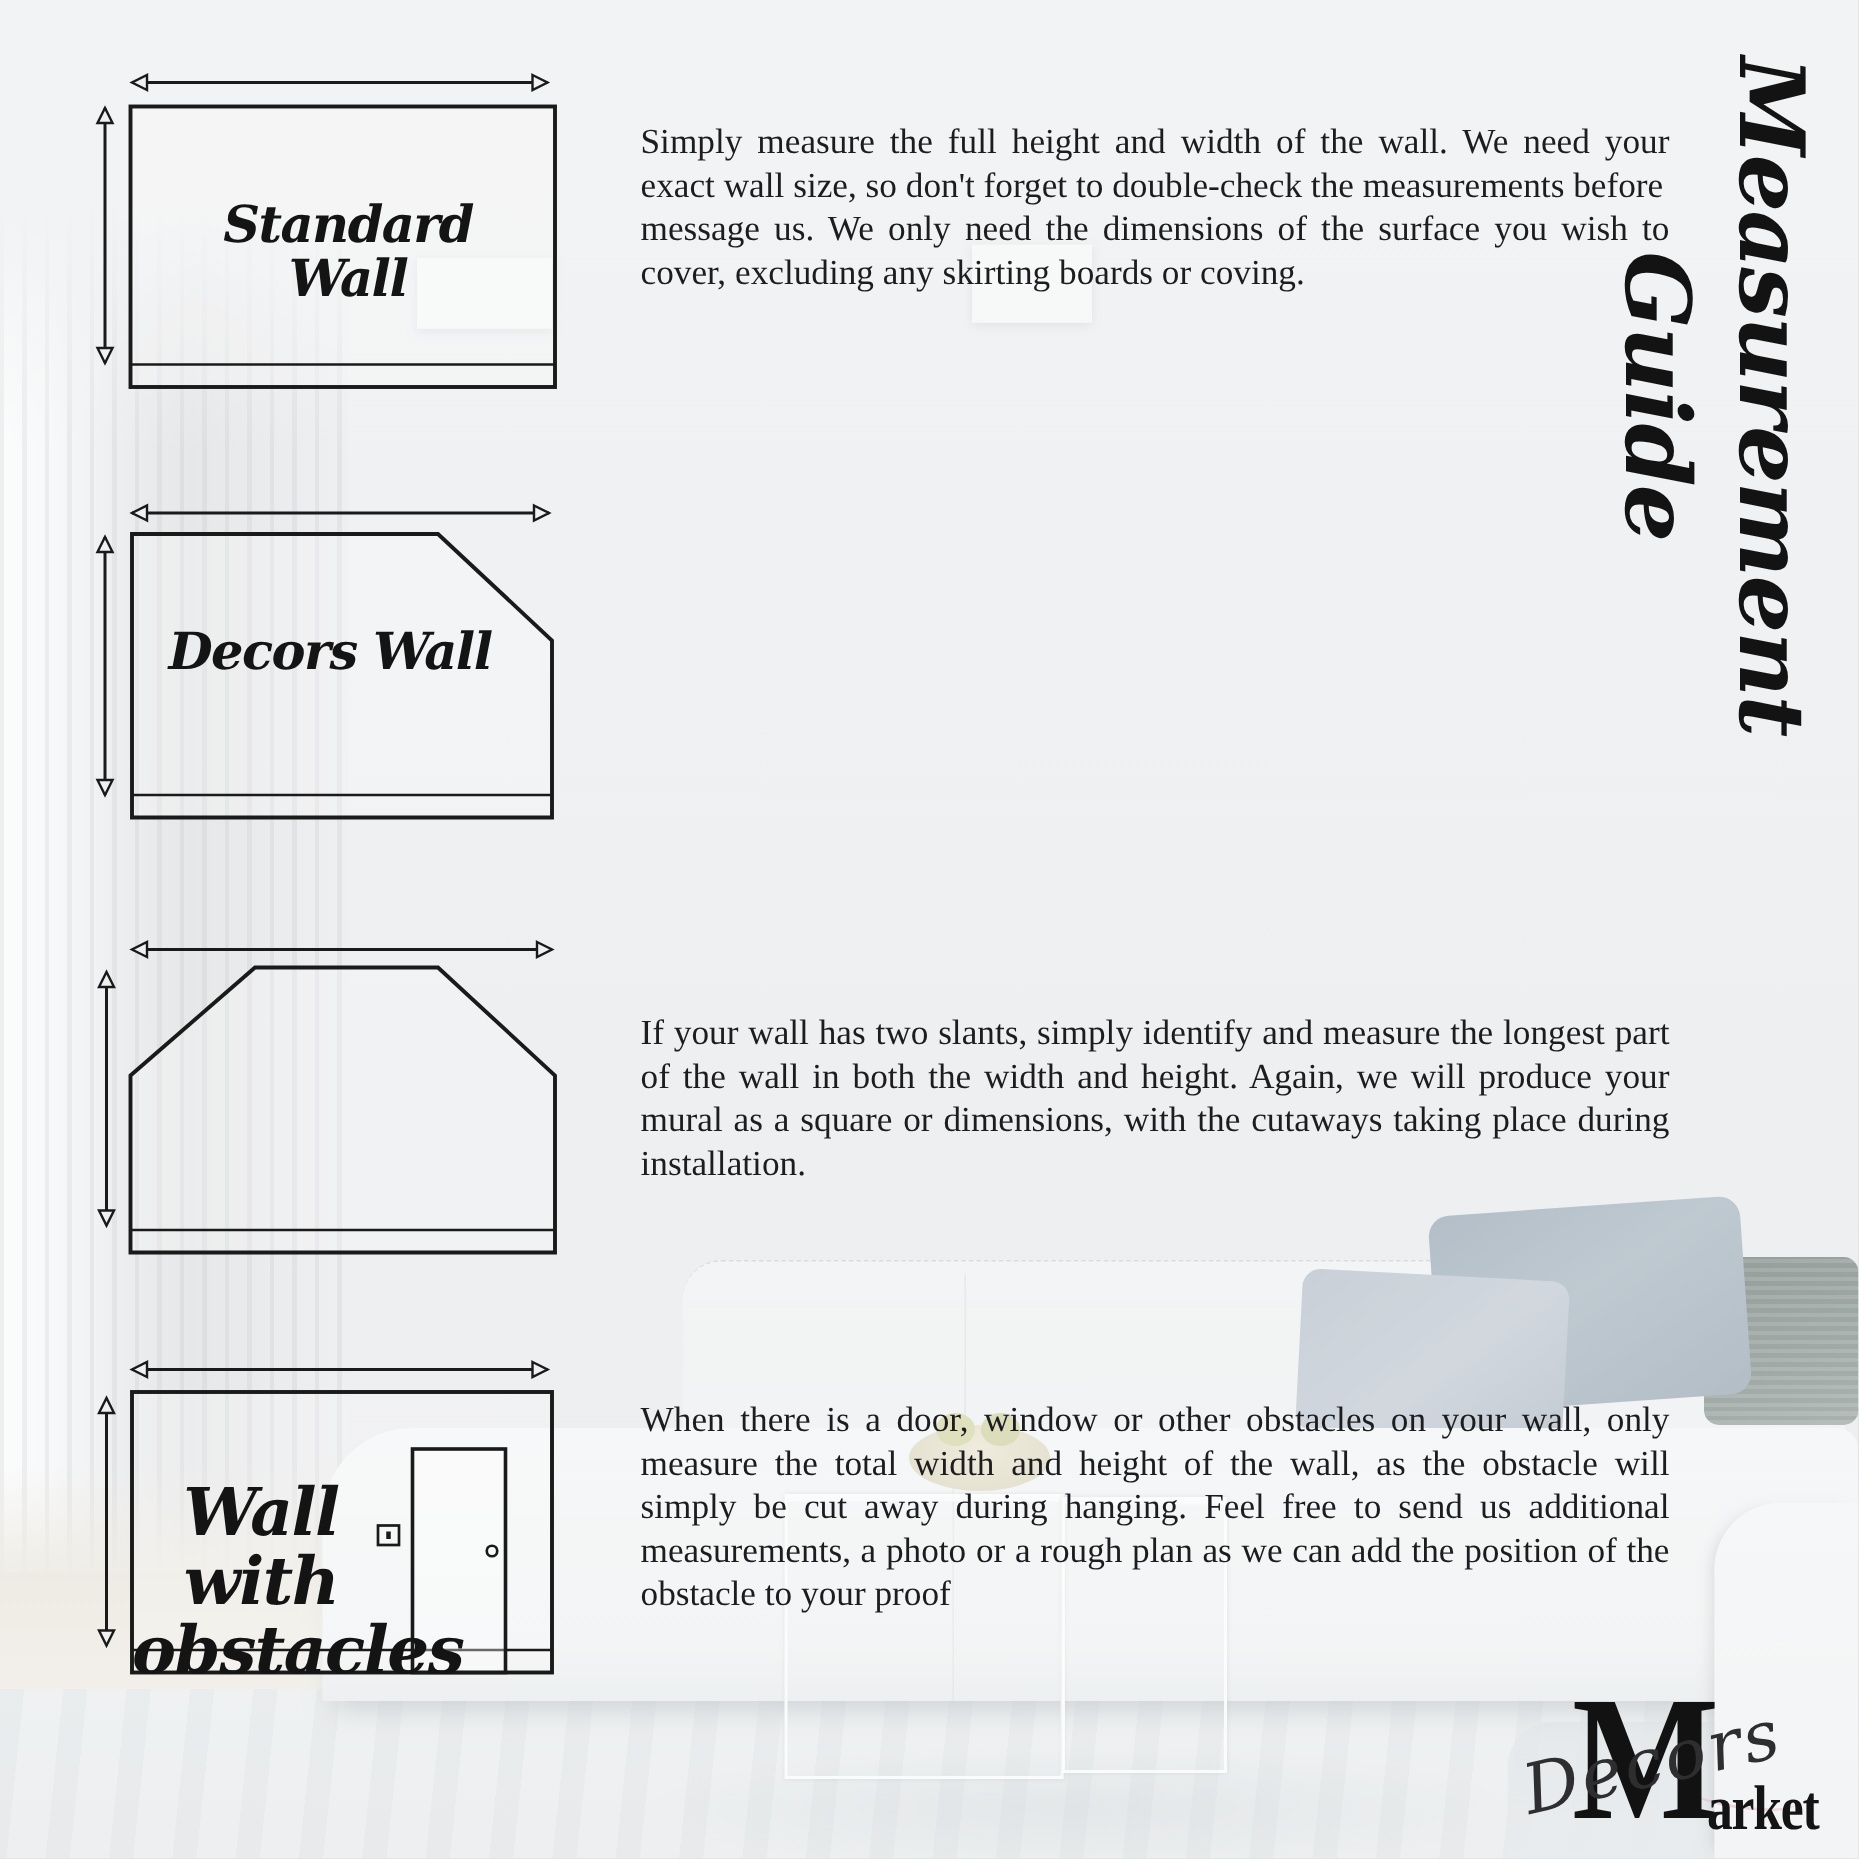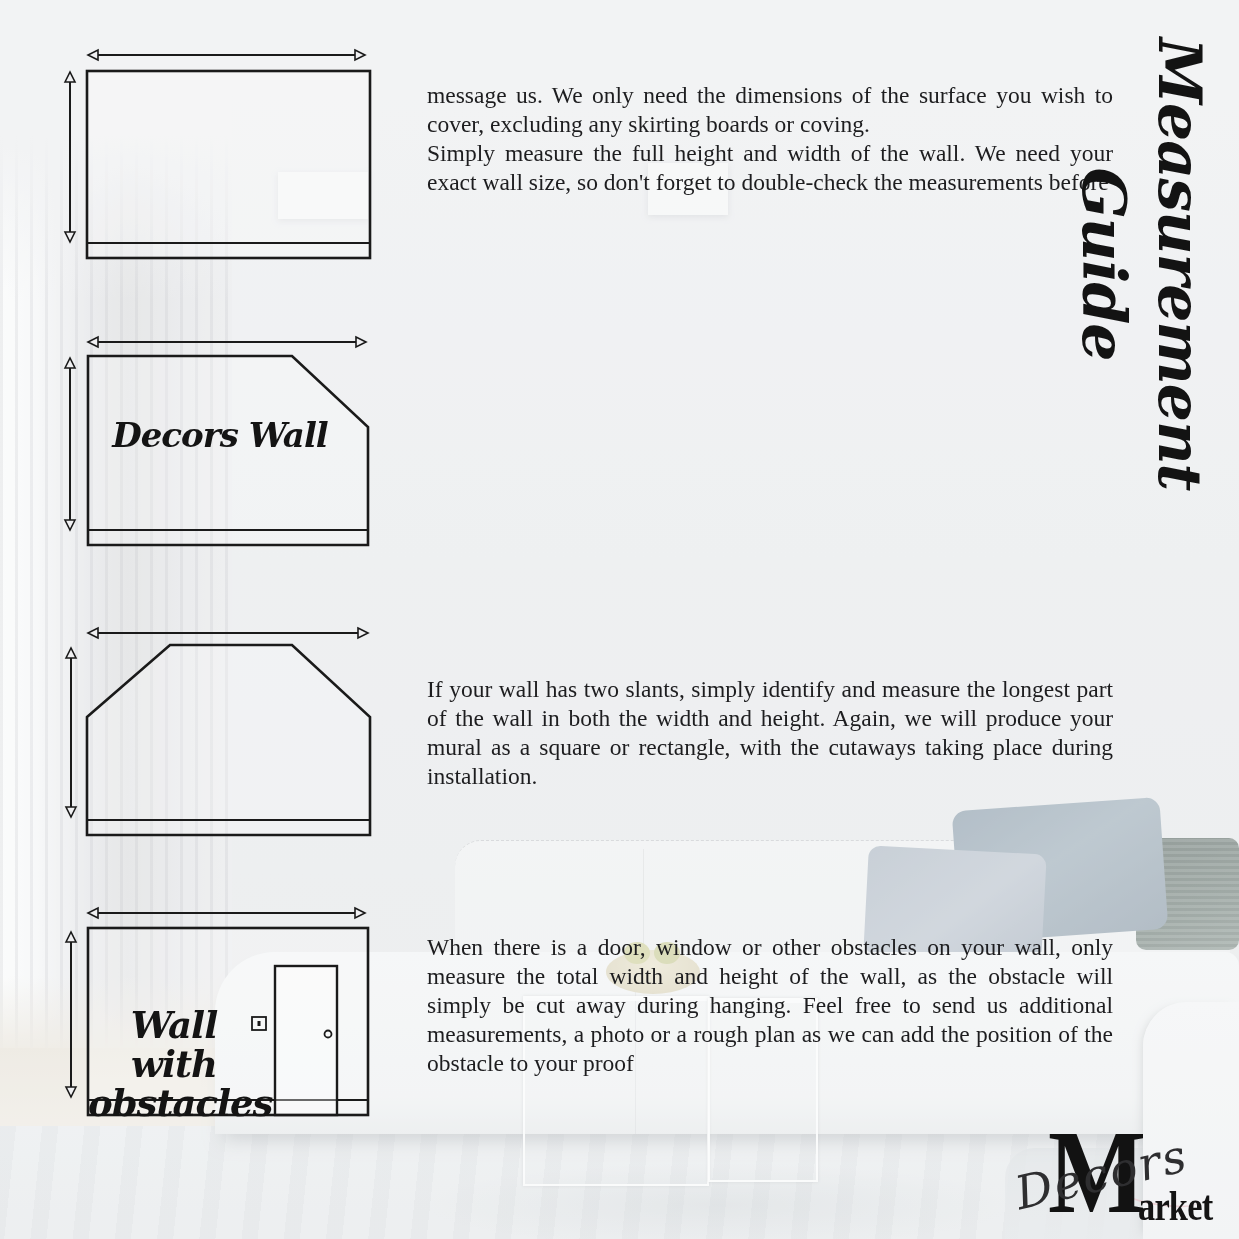--- a/index.html
+++ b/index.html
@@ -69,21 +69,21 @@
   .d1{left:56px;top:40px;}  .d2{left:56px;top:328px;}
   .d3{left:56px;top:618px;} .d4{left:56px;top:898px;}
   .wall-label{
     position:absolute;text-align:center;
     font-family:"DejaVu Serif",serif;font-style:italic;font-weight:700;
     font-size:34px;letter-spacing:-1px;color:#141414;line-height:1.05;
   }
   .l1{left:112px;top:133px;width:240px;}
   .l2{left:100px;top:418px;width:240px;}
   .l3{left:106px;top:722px;width:244px;}
-  .l4{left:88px;top:986px;width:172px;font-size:37px;margin-top:20px;}
+  .l4{left:88px;top:986px;width:172px;font-size:44px;}
   .desc{
     position:absolute;left:427px;width:686px;
     font-size:23.5px;line-height:29px;text-align:justify;color:#1d1d1f;
   }
   .desc p{margin:0;}
   .t1{top:81px;} .t2{top:389px;} .t3{top:675px;} .t4{top:933px;}
   .vertical-title{
     position:absolute;left:898px;top:226px;width:564px;height:76px;
     transform:rotate(90deg);transform-origin:center;
     font-family:"DejaVu Serif",serif;font-style:italic;font-weight:700;
@@ -140,23 +140,24 @@
       <defs>
         <marker id="ah-a" markerUnits="userSpaceOnUse" markerWidth="14" markerHeight="14" viewBox="0 0 14 14" refX="12" refY="7" orient="auto-start-reverse">
           <path d="M2,2 L12,7 L2,12 Z" fill="#f0f0f2" stroke="#1a1a1a" stroke-width="1.6"></path>
         </marker>
       </defs>
       <line class="arrow" x1="32" y1="15" x2="309" y2="15" marker-start="url(#ah-a)" marker-end="url(#ah-a)"></line>
       <line class="arrow" x1="14" y1="32" x2="14" y2="202" marker-start="url(#ah-a)" marker-end="url(#ah-a)"></line>
       <rect class="shape" x="31" y="31" width="283" height="187"></rect>
       <line class="thin" x1="31" y1="203" x2="314" y2="203"></line>
     </svg>
+    <div class="wall-label l1">Standard Wall</div>
     <div class="desc t1">
+      <p>Simply measure the full height and width of the wall. We need your exact wall size, so don't forget to double-check the measurements before</p>
       <p>message us. We only need the dimensions of the surface you wish to cover, excluding any skirting boards or coving.</p>
-      <p>Simply measure the full height and width of the wall. We need your exact wall size, so don't forget to double-check the measurements before</p>
     </div>
 
     <svg class="diagram d2" width="322" height="226" viewBox="0 0 322 226">
       <defs>
         <marker id="ah-b" markerUnits="userSpaceOnUse" markerWidth="14" markerHeight="14" viewBox="0 0 14 14" refX="12" refY="7" orient="auto-start-reverse">
           <path d="M2,2 L12,7 L2,12 Z" fill="#f0f0f2" stroke="#1a1a1a" stroke-width="1.6"></path>
         </marker>
       </defs>
       <line class="arrow" x1="32" y1="14" x2="310" y2="14" marker-start="url(#ah-b)" marker-end="url(#ah-b)"></line>
       <line class="arrow" x1="14" y1="30" x2="14" y2="202" marker-start="url(#ah-b)" marker-end="url(#ah-b)"></line>
@@ -170,21 +171,21 @@
         <marker id="ah-c" markerUnits="userSpaceOnUse" markerWidth="14" markerHeight="14" viewBox="0 0 14 14" refX="12" refY="7" orient="auto-start-reverse">
           <path d="M2,2 L12,7 L2,12 Z" fill="#f0f0f2" stroke="#1a1a1a" stroke-width="1.6"></path>
         </marker>
       </defs>
       <line class="arrow" x1="32" y1="15" x2="312" y2="15" marker-start="url(#ah-c)" marker-end="url(#ah-c)"></line>
       <line class="arrow" x1="15" y1="30" x2="15" y2="199" marker-start="url(#ah-c)" marker-end="url(#ah-c)"></line>
       <polygon class="shape" points="31,99 114,27 236,27 314,99 314,217 31,217"></polygon>
       <line class="thin" x1="31" y1="202" x2="314" y2="202"></line>
     </svg>
     <div class="desc t3">
-      <p>If your wall has two slants, simply identify and measure the longest part of the wall in both the width and height. Again, we will produce your mural as a square or rectangle, with the cutaways taking place during installation.</p>
+      <p>If your wall has two slants, simply identify and measure the longest part of the wall in both the width and height. Again, we will produce your mural as a square or dimensions, with the cutaways taking place during installation.</p>
     </div>
 
     <svg class="diagram d4" width="322" height="226" viewBox="0 0 322 226">
       <defs>
         <marker id="ah-d" markerUnits="userSpaceOnUse" markerWidth="14" markerHeight="14" viewBox="0 0 14 14" refX="12" refY="7" orient="auto-start-reverse">
           <path d="M2,2 L12,7 L2,12 Z" fill="#f0f0f2" stroke="#1a1a1a" stroke-width="1.6"></path>
         </marker>
       </defs>
       <line class="arrow" x1="32" y1="15" x2="309" y2="15" marker-start="url(#ah-d)" marker-end="url(#ah-d)"></line>
       <line class="arrow" x1="15" y1="34" x2="15" y2="199" marker-start="url(#ah-d)" marker-end="url(#ah-d)"></line>

